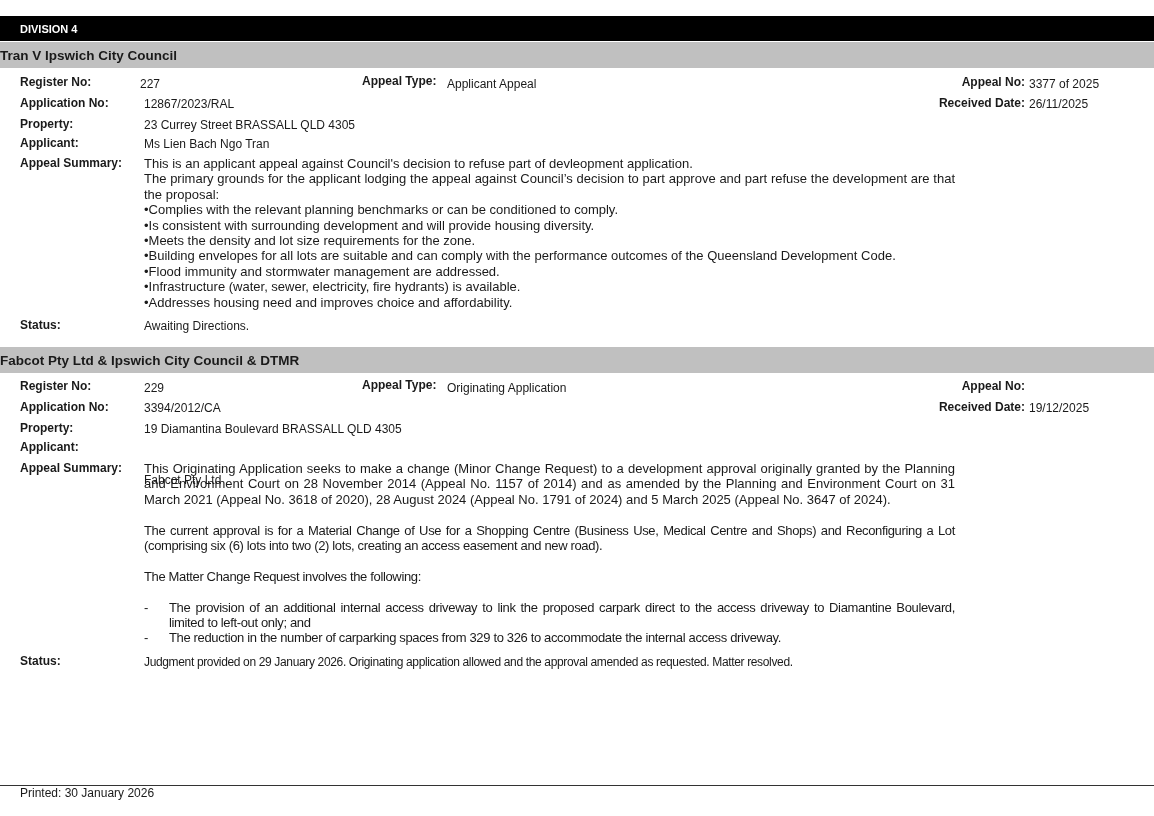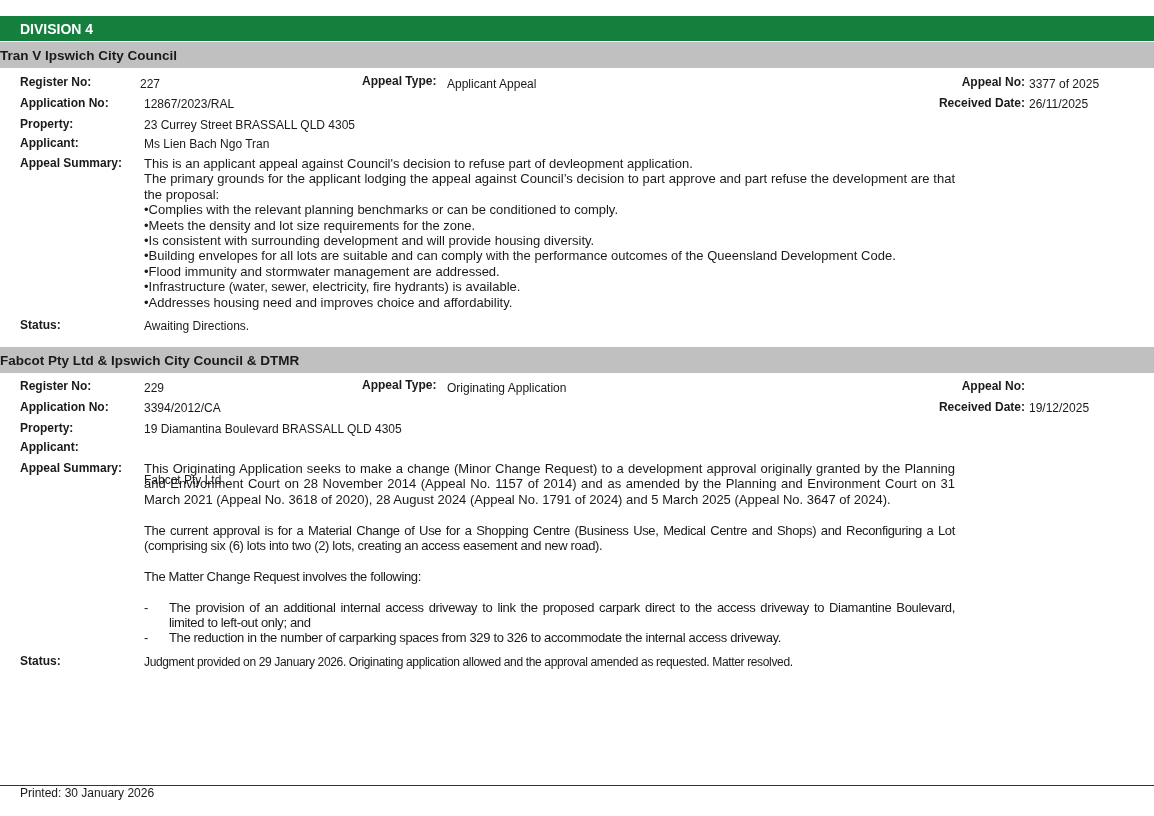--- a/index.html
+++ b/index.html
@@ -2,21 +2,21 @@
 <html><head>
 <meta charset="utf-8">
 <style>
   html, body { margin: 0; padding: 0; background: #ffffff; }
   body {
     width: 1154px; height: 816px; position: relative; overflow: hidden;
     font-family: "Liberation Sans", sans-serif; color: #1a1a1a;
   }
   .division-bar {
     position: absolute; left: 0; top: 16px; width: 1154px; height: 25px;
-    background: #15803d; color: #ffffff; font-weight: bold; font-size: 14px;
+    background: #000000; color: #ffffff; font-weight: bold; font-size: 11px;
     line-height: 26px; box-sizing: border-box; padding-left: 20px;
   }
   .case-bar {
     position: absolute; left: 0; width: 1154px; height: 26px;
     background: #c0c0c0; color: #1a1a1a; font-weight: bold; font-size: 13.5px;
     line-height: 27px; box-sizing: border-box; 
   }
   .lbl {
     position: absolute; font-weight: bold; font-size: 12px; white-space: nowrap;
   }
@@ -68,22 +68,22 @@
 <span class="val" style="left:144px; top:118px;">23 Currey Street BRASSALL  QLD  4305</span>
 
 <span class="lbl" style="left:20px; top:136px;">Applicant:</span>
 <span class="val" style="left:144px; top:137px;">Ms Lien Bach Ngo Tran</span>
 
 <span class="lbl" style="left:20px; top:156px;">Appeal Summary:</span>
 <div class="summary" style="top:156px;">
   <p>This is an applicant appeal against Council's decision to refuse part of devleopment application.</p>
   <p class="justify">The primary grounds for the applicant lodging the appeal against Council’s decision to part approve and part refuse the development are that the proposal:</p>
   <p>•Complies with the relevant planning benchmarks or can be conditioned to comply.</p>
+  <p>•Is consistent with surrounding development and will provide housing diversity.</p>
   <p>•Meets the density and lot size requirements for the zone.</p>
-  <p>•Is consistent with surrounding development and will provide housing diversity.</p>
   <p>•Building envelopes for all lots are suitable and can comply with the performance outcomes of the Queensland Development Code.</p>
   <p>•Flood immunity and stormwater management are addressed.</p>
   <p>•Infrastructure (water, sewer, electricity, fire hydrants) is available.</p>
   <p>•Addresses housing need and improves choice and affordability.</p>
 </div>
 
 <span class="lbl" style="left:20px; top:318px;">Status:</span>
 <span class="val" style="left:144px; top:319px;">Awaiting Directions.</span>
 
 <div class="case-bar" style="top:347px;">Fabcot Pty Ltd &amp; Ipswich City Council &amp; DTMR</div>

